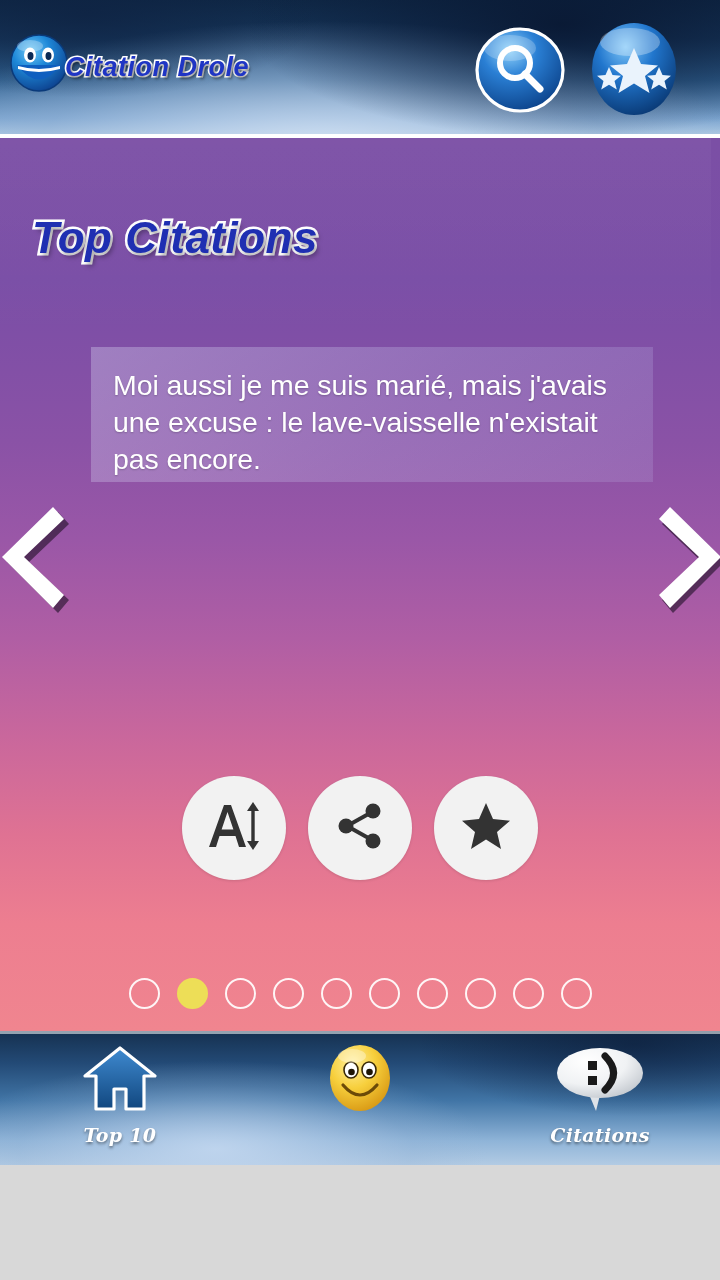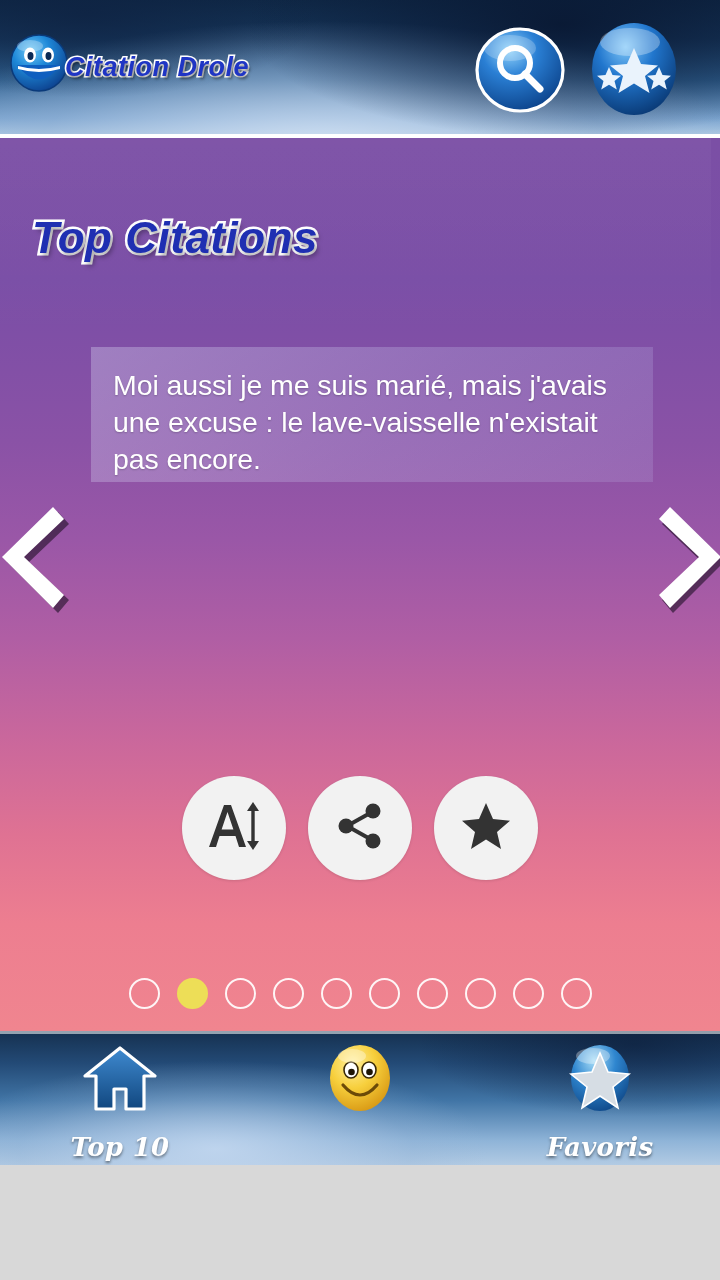--- a/index.html
+++ b/index.html
@@ -132,25 +132,25 @@
     content:""; position:absolute; left:0; top:0; width:720px; height:3px;
     background:rgba(255,255,255,.55);
   }
   .nav-item{
     flex:1; position:relative; display:flex; flex-direction:column;
     align-items:center; justify-content:flex-start; padding-top:12px;
     cursor:pointer;
   }
   .nav-icon{ height:72px; display:flex; align-items:center; justify-content:center; }
   .nav-label{
-    color:#ffffff; font-size:26px; font-style:italic; font-weight:bold;
+    color:#ffffff; font-size:19px; font-style:italic; font-weight:bold;
     font-family:"DejaVu Serif", serif;
     letter-spacing:.3px;
     text-shadow:0 2px 3px rgba(0,0,0,.45);
-    margin-top:17px; white-space:nowrap;
+    margin-top:9px; white-space:nowrap;
   }
   #bottom-filler{
     position:absolute; left:0; top:1165px; width:720px; height:115px;
     background:#d8d8d8;
   }
 </style>
 </head>
 <body>
 
 <div id="app">
@@ -321,34 +321,36 @@
           <ellipse cx="27" cy="27" rx="7" ry="8" fill="#ffffff" stroke="#3a2a08" stroke-width="1.6"></ellipse>
           <ellipse cx="45" cy="27" rx="7" ry="8" fill="#ffffff" stroke="#3a2a08" stroke-width="1.6"></ellipse>
           <circle cx="27.5" cy="29" r="3.3" fill="#1d1505"></circle>
           <circle cx="45.5" cy="29" r="3.3" fill="#1d1505"></circle>
           <path d="M19 42 Q36 62 53 42" fill="none" stroke="#6b4a08" stroke-width="3.2" stroke-linecap="round"></path>
           <ellipse cx="28" cy="13" rx="14" ry="7" fill="rgba(255,255,255,.35)"></ellipse>
         </svg>
       </span>
     </div>
 
+
     <div class="nav-item">
       <span class="nav-icon">
-        <svg width="72" height="72" viewBox="0 0 72 72">
-          <defs>
-            <radialGradient id="bEgg" cx="40%" cy="24%" r="82%">
-              <stop offset="0%" stop-color="#a6dcf7"></stop>
-              <stop offset="45%" stop-color="#2f86cf"></stop>
-              <stop offset="100%" stop-color="#0d4585"></stop>
+        <svg width="96" height="72" viewBox="0 0 96 72">
+          <defs>
+            <radialGradient id="bub" cx="34%" cy="26%" r="78%">
+              <stop offset="0%" stop-color="#ffffff"></stop>
+              <stop offset="60%" stop-color="#f0f2f4"></stop>
+              <stop offset="100%" stop-color="#c7ccd2"></stop>
             </radialGradient>
           </defs>
-          <ellipse cx="36" cy="35" rx="29" ry="33" fill="url(#bEgg)"></ellipse>
-          <ellipse cx="29" cy="13" rx="17" ry="8" fill="rgba(255,255,255,.32)"></ellipse>
-          <path d="M36 10 L44 29 L65 31 L49 44 L54 65 L36 53 L18 65 L23 44 L7 31 L28 29 Z" fill="#d6dde4" stroke="#ffffff" stroke-width="1.6"></path>
-        </svg>
-      </span>
-      <span class="nav-label">Favoris</span>
-    </div>
-
+          <path d="M50 44 L44 68 L34 44 Z" fill="#dfe3e8"></path>
+          <ellipse cx="48" cy="30" rx="43" ry="25" fill="url(#bub)"></ellipse>
+          <rect x="36" y="18" width="9" height="9" fill="#1a1a1a"></rect>
+          <rect x="36" y="33" width="9" height="9" fill="#1a1a1a"></rect>
+          <path d="M53 13 Q70 30 53 47" fill="none" stroke="#1a1a1a" stroke-width="7" stroke-linecap="round"></path>
+        </svg>
+      </span>
+      <span class="nav-label">Citations</span>
+    </div>
   </div>
 
   <div id="bottom-filler"></div>
 </div>
 
 </body></html>

